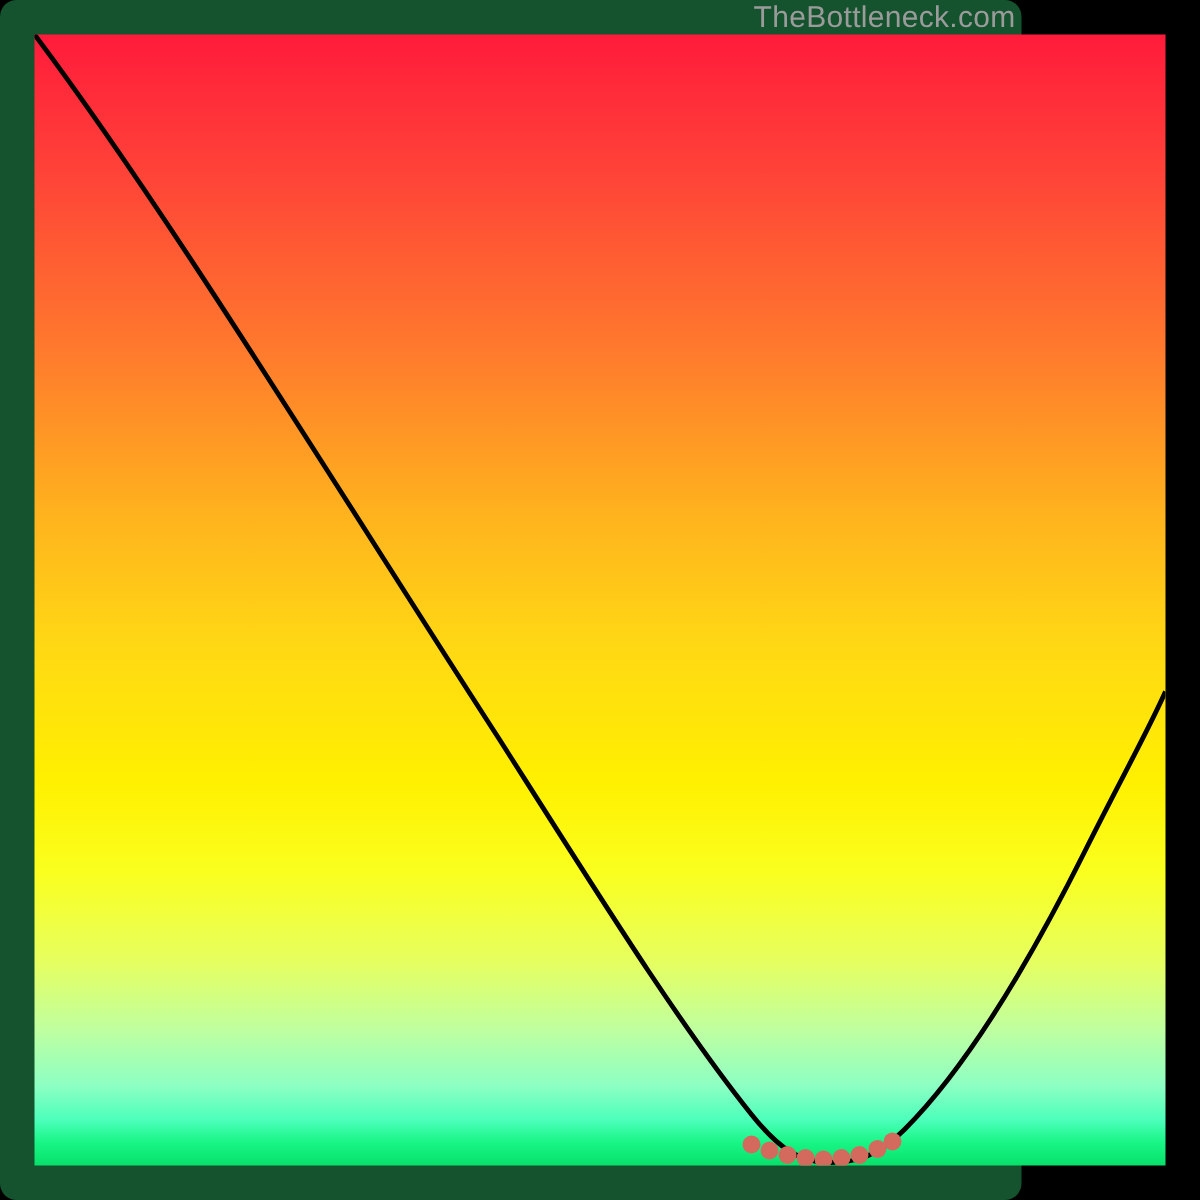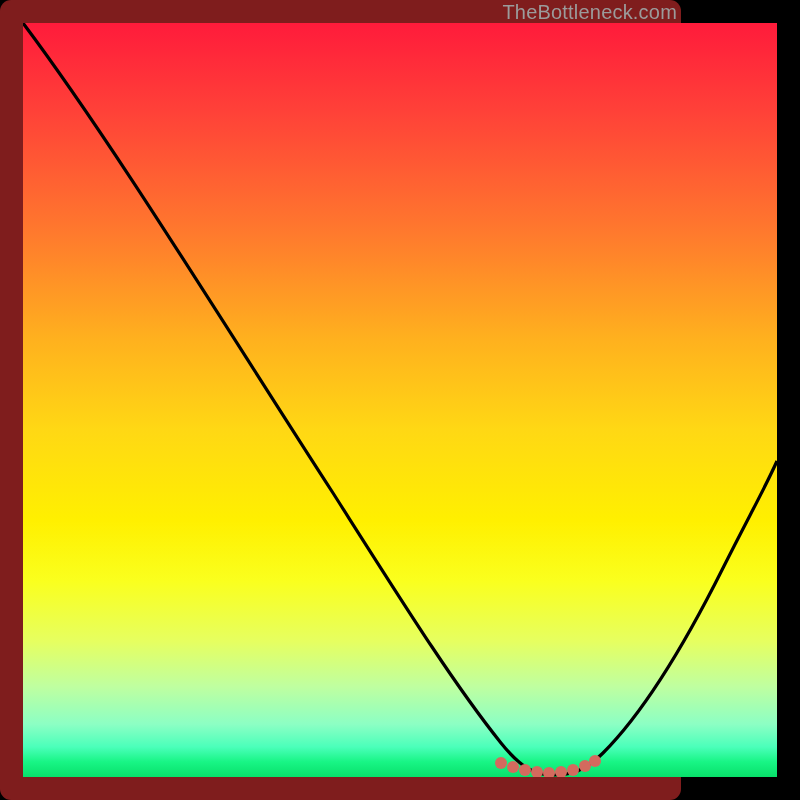--- a/index.html
+++ b/index.html
@@ -7,21 +7,21 @@
     padding: 0;
     width: 800px;
     height: 800px;
     background: #000;
     overflow: hidden;
   }
   .plot-wrap {
     position: relative;
     width: 681px;
     height: 800px;
-    background: #7f1d1d;
+    background: #14532d;
     border-radius: 11px;
   }
   .plot-area {
     position: absolute;
     left: 23px;
     top: 23px;
     width: 754px;
     height: 754px;
     background: linear-gradient(
       to bottom,

